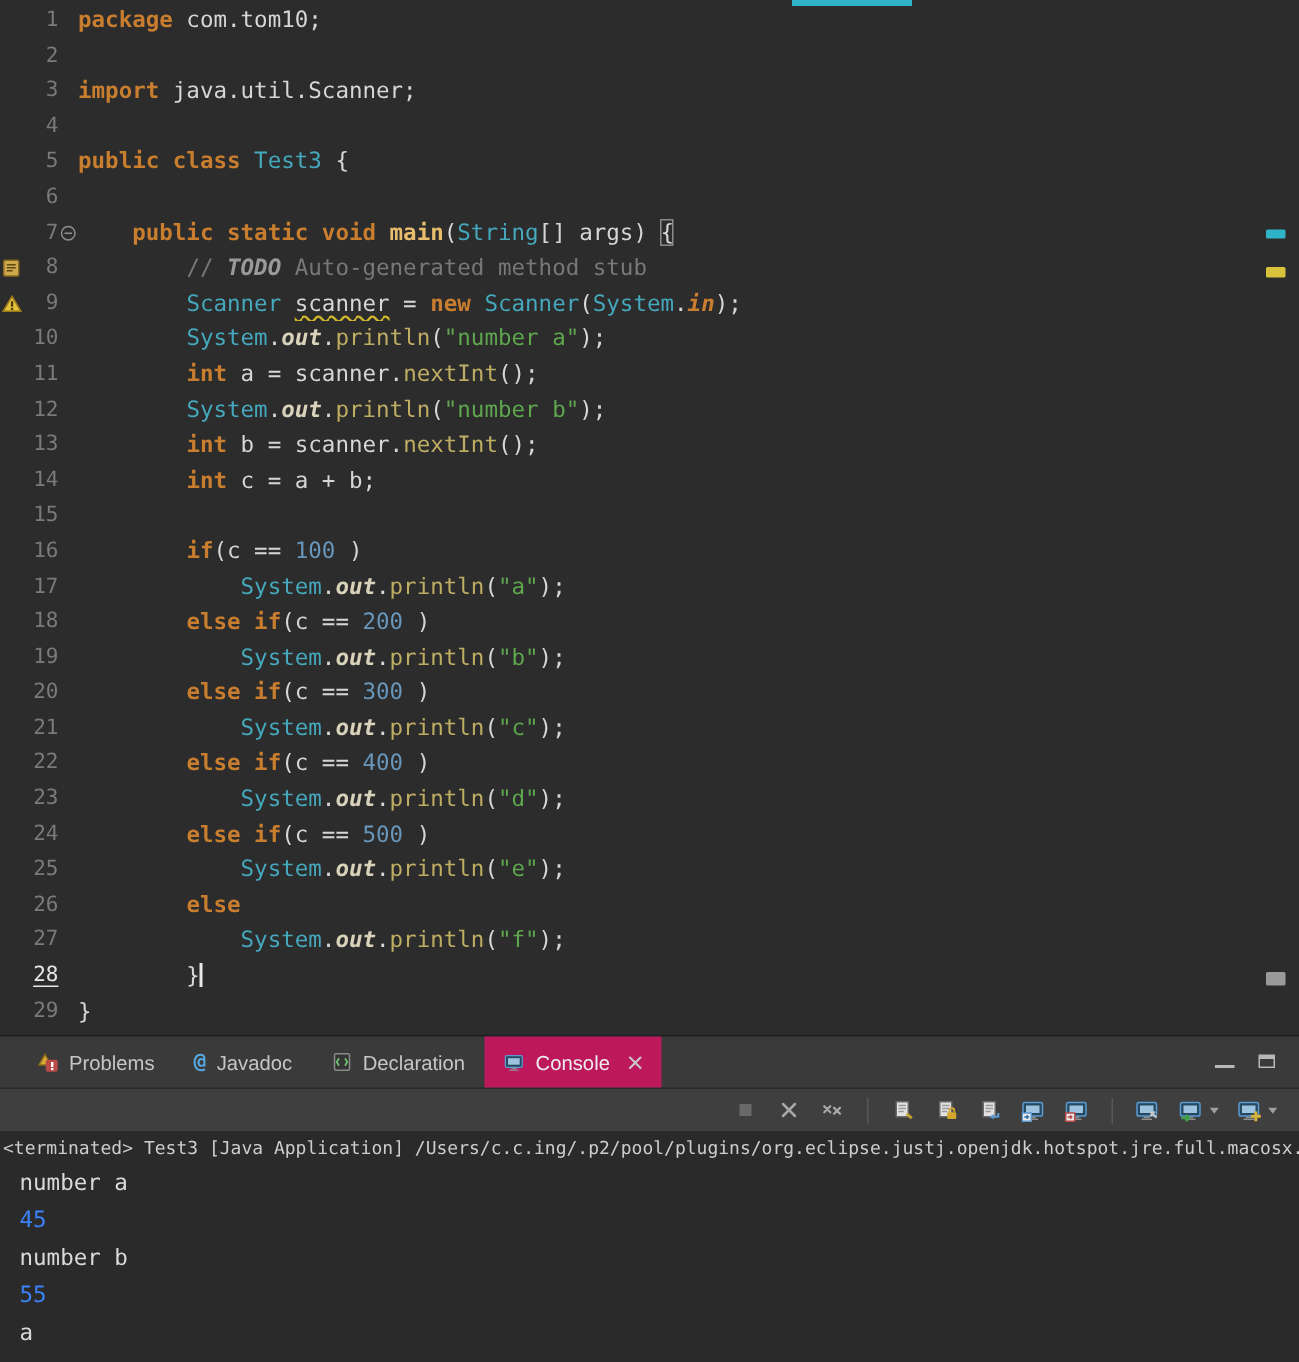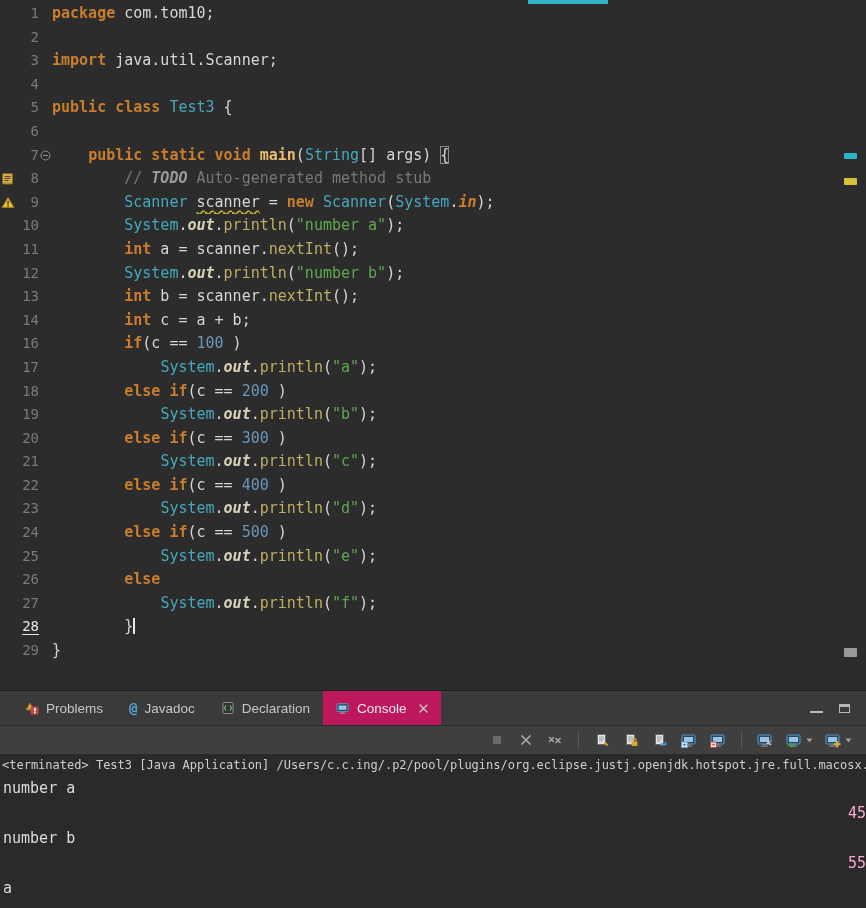--- a/index.html
+++ b/index.html
@@ -57,24 +57,24 @@
   .tbtn-group { display:flex; align-items:center; gap:1px; }
   .tbtn { width:22px; height:22px; display:flex; align-items:center; justify-content:center; border-radius:3px; }
   .tbtn.disabled { opacity:.55; }
   .dd { display:flex; align-items:center; width:9px; }
   .tsep { width:1px; height:17px; background:#585858; margin:0 5px; }
 
   
   .console { height:154px; background:#2a2a2a; overflow:hidden; }
   .console-status { height:22px; line-height:22px; padding-left:2px; white-space:nowrap; overflow:hidden;
                     color:#cdcdcd; font-family:"DejaVu Sans Mono", monospace; font-size:12px; }
-  .console-line { height:25px; line-height:25px; padding-left:3px; white-space:pre;
+  .console-line { height:25px; line-height:25px; padding-left:13px; white-space:pre;
                   font-family:"DejaVu Sans Mono", monospace; font-size:15px; }
   .console-line.stdout { color:#dadada; }
-  .console-line.stdin  { color:#f9a8d4;text-align:right; }
+  .console-line.stdin  { color:#3b82f6; }
 </style>
 </head>
 <body>
 
 <div class="window">
 
   <div class="editor">
     <div class="tab-accent"></div>
     <div class="lines">
         <div class="line"><span class="annot"></span><span class="lnum">1</span><span class="fold"></span><span class="codeseg"><span class="tok-kw">package</span><span class="tok-pl"> com.tom10;</span></span></div>
@@ -96,20 +96,21 @@
         <div class="line"><span class="annot"><span style="display: inline-flex; align-items: center;"><svg width="14" height="13" viewBox="0 0 14 13">
                 <path d="M7 1.5 L13 11.5 L1 11.5 Z" fill="#e2c13c" stroke="#96781a"></path>
                 <rect x="6.3" y="4.8" width="1.5" height="3.6" fill="#4d3e08"></rect>
                 <rect x="6.3" y="9.2" width="1.5" height="1.5" fill="#4d3e08"></rect>
               </svg></span></span><span class="lnum">9</span><span class="fold"></span><span class="codeseg"><span class="tok-pl">        </span><span class="tok-ty">Scanner</span><span class="tok-pl"> </span><span class="tok-wa">scanner</span><span class="tok-pl"> = </span><span class="tok-kw">new</span><span class="tok-pl"> </span><span class="tok-ty">Scanner</span><span class="tok-pl">(</span><span class="tok-ty">System</span><span class="tok-pl">.</span><span class="tok-sfi">in</span><span class="tok-pl">);</span></span></div>
         <div class="line"><span class="annot"></span><span class="lnum">10</span><span class="fold"></span><span class="codeseg"><span class="tok-pl">        </span><span class="tok-ty">System</span><span class="tok-pl">.</span><span class="tok-sf">out</span><span class="tok-pl">.</span><span class="tok-mc">println</span><span class="tok-pl">(</span><span class="tok-st">"number a"</span><span class="tok-pl">);</span></span></div>
         <div class="line"><span class="annot"></span><span class="lnum">11</span><span class="fold"></span><span class="codeseg"><span class="tok-pl">        </span><span class="tok-kw">int</span><span class="tok-pl"> a = scanner.</span><span class="tok-mc">nextInt</span><span class="tok-pl">();</span></span></div>
         <div class="line"><span class="annot"></span><span class="lnum">12</span><span class="fold"></span><span class="codeseg"><span class="tok-pl">        </span><span class="tok-ty">System</span><span class="tok-pl">.</span><span class="tok-sf">out</span><span class="tok-pl">.</span><span class="tok-mc">println</span><span class="tok-pl">(</span><span class="tok-st">"number b"</span><span class="tok-pl">);</span></span></div>
         <div class="line"><span class="annot"></span><span class="lnum">13</span><span class="fold"></span><span class="codeseg"><span class="tok-pl">        </span><span class="tok-kw">int</span><span class="tok-pl"> b = scanner.</span><span class="tok-mc">nextInt</span><span class="tok-pl">();</span></span></div>
         <div class="line"><span class="annot"></span><span class="lnum">14</span><span class="fold"></span><span class="codeseg"><span class="tok-pl">        </span><span class="tok-kw">int</span><span class="tok-pl"> c = a + b;</span></span></div>
+        <div class="line"><span class="annot"></span><span class="lnum">15</span><span class="fold"></span><span class="codeseg"></span></div>
         <div class="line"><span class="annot"></span><span class="lnum">16</span><span class="fold"></span><span class="codeseg"><span class="tok-pl">        </span><span class="tok-kw">if</span><span class="tok-pl">(c == </span><span class="tok-nu">100</span><span class="tok-pl"> )</span></span></div>
         <div class="line"><span class="annot"></span><span class="lnum">17</span><span class="fold"></span><span class="codeseg"><span class="tok-pl">            </span><span class="tok-ty">System</span><span class="tok-pl">.</span><span class="tok-sf">out</span><span class="tok-pl">.</span><span class="tok-mc">println</span><span class="tok-pl">(</span><span class="tok-st">"a"</span><span class="tok-pl">);</span></span></div>
         <div class="line"><span class="annot"></span><span class="lnum">18</span><span class="fold"></span><span class="codeseg"><span class="tok-pl">        </span><span class="tok-kw">else</span><span class="tok-pl"> </span><span class="tok-kw">if</span><span class="tok-pl">(c == </span><span class="tok-nu">200</span><span class="tok-pl"> )</span></span></div>
         <div class="line"><span class="annot"></span><span class="lnum">19</span><span class="fold"></span><span class="codeseg"><span class="tok-pl">            </span><span class="tok-ty">System</span><span class="tok-pl">.</span><span class="tok-sf">out</span><span class="tok-pl">.</span><span class="tok-mc">println</span><span class="tok-pl">(</span><span class="tok-st">"b"</span><span class="tok-pl">);</span></span></div>
         <div class="line"><span class="annot"></span><span class="lnum">20</span><span class="fold"></span><span class="codeseg"><span class="tok-pl">        </span><span class="tok-kw">else</span><span class="tok-pl"> </span><span class="tok-kw">if</span><span class="tok-pl">(c == </span><span class="tok-nu">300</span><span class="tok-pl"> )</span></span></div>
         <div class="line"><span class="annot"></span><span class="lnum">21</span><span class="fold"></span><span class="codeseg"><span class="tok-pl">            </span><span class="tok-ty">System</span><span class="tok-pl">.</span><span class="tok-sf">out</span><span class="tok-pl">.</span><span class="tok-mc">println</span><span class="tok-pl">(</span><span class="tok-st">"c"</span><span class="tok-pl">);</span></span></div>
         <div class="line"><span class="annot"></span><span class="lnum">22</span><span class="fold"></span><span class="codeseg"><span class="tok-pl">        </span><span class="tok-kw">else</span><span class="tok-pl"> </span><span class="tok-kw">if</span><span class="tok-pl">(c == </span><span class="tok-nu">400</span><span class="tok-pl"> )</span></span></div>
         <div class="line"><span class="annot"></span><span class="lnum">23</span><span class="fold"></span><span class="codeseg"><span class="tok-pl">            </span><span class="tok-ty">System</span><span class="tok-pl">.</span><span class="tok-sf">out</span><span class="tok-pl">.</span><span class="tok-mc">println</span><span class="tok-pl">(</span><span class="tok-st">"d"</span><span class="tok-pl">);</span></span></div>
         <div class="line"><span class="annot"></span><span class="lnum">24</span><span class="fold"></span><span class="codeseg"><span class="tok-pl">        </span><span class="tok-kw">else</span><span class="tok-pl"> </span><span class="tok-kw">if</span><span class="tok-pl">(c == </span><span class="tok-nu">500</span><span class="tok-pl"> )</span></span></div>
         <div class="line"><span class="annot"></span><span class="lnum">25</span><span class="fold"></span><span class="codeseg"><span class="tok-pl">            </span><span class="tok-ty">System</span><span class="tok-pl">.</span><span class="tok-sf">out</span><span class="tok-pl">.</span><span class="tok-mc">println</span><span class="tok-pl">(</span><span class="tok-st">"e"</span><span class="tok-pl">);</span></span></div>

